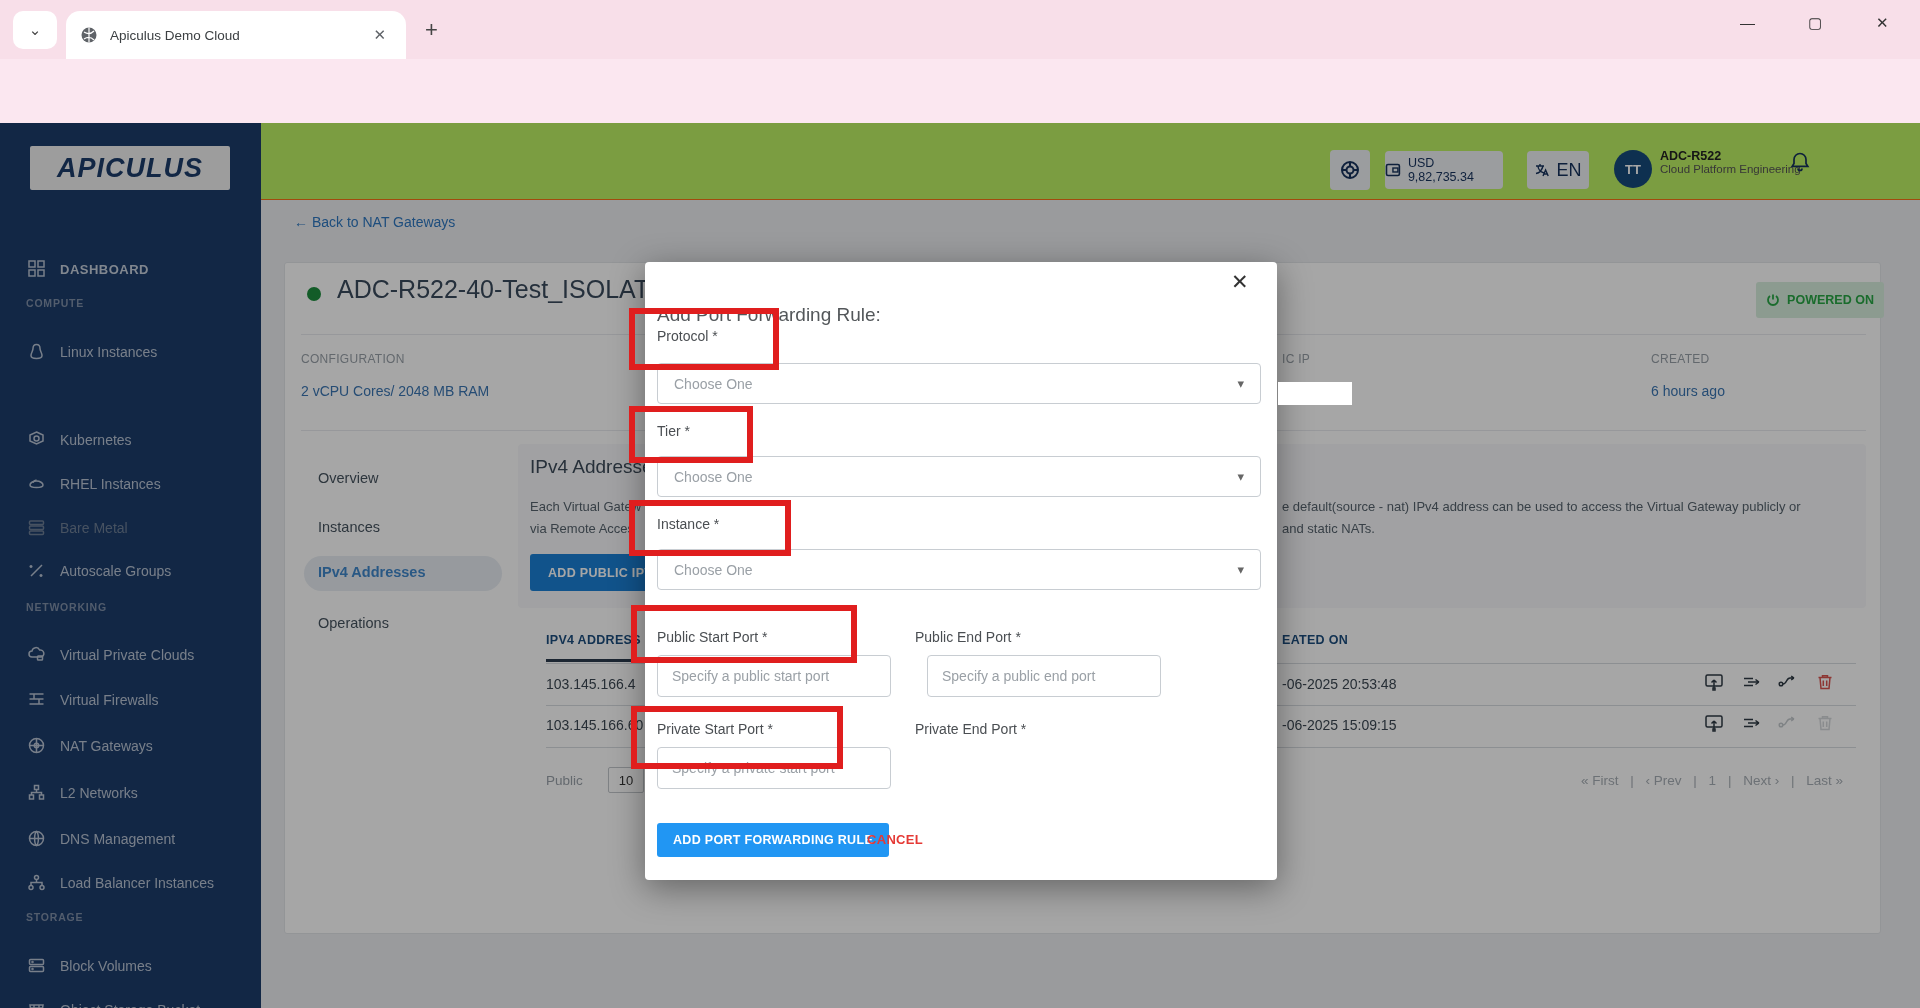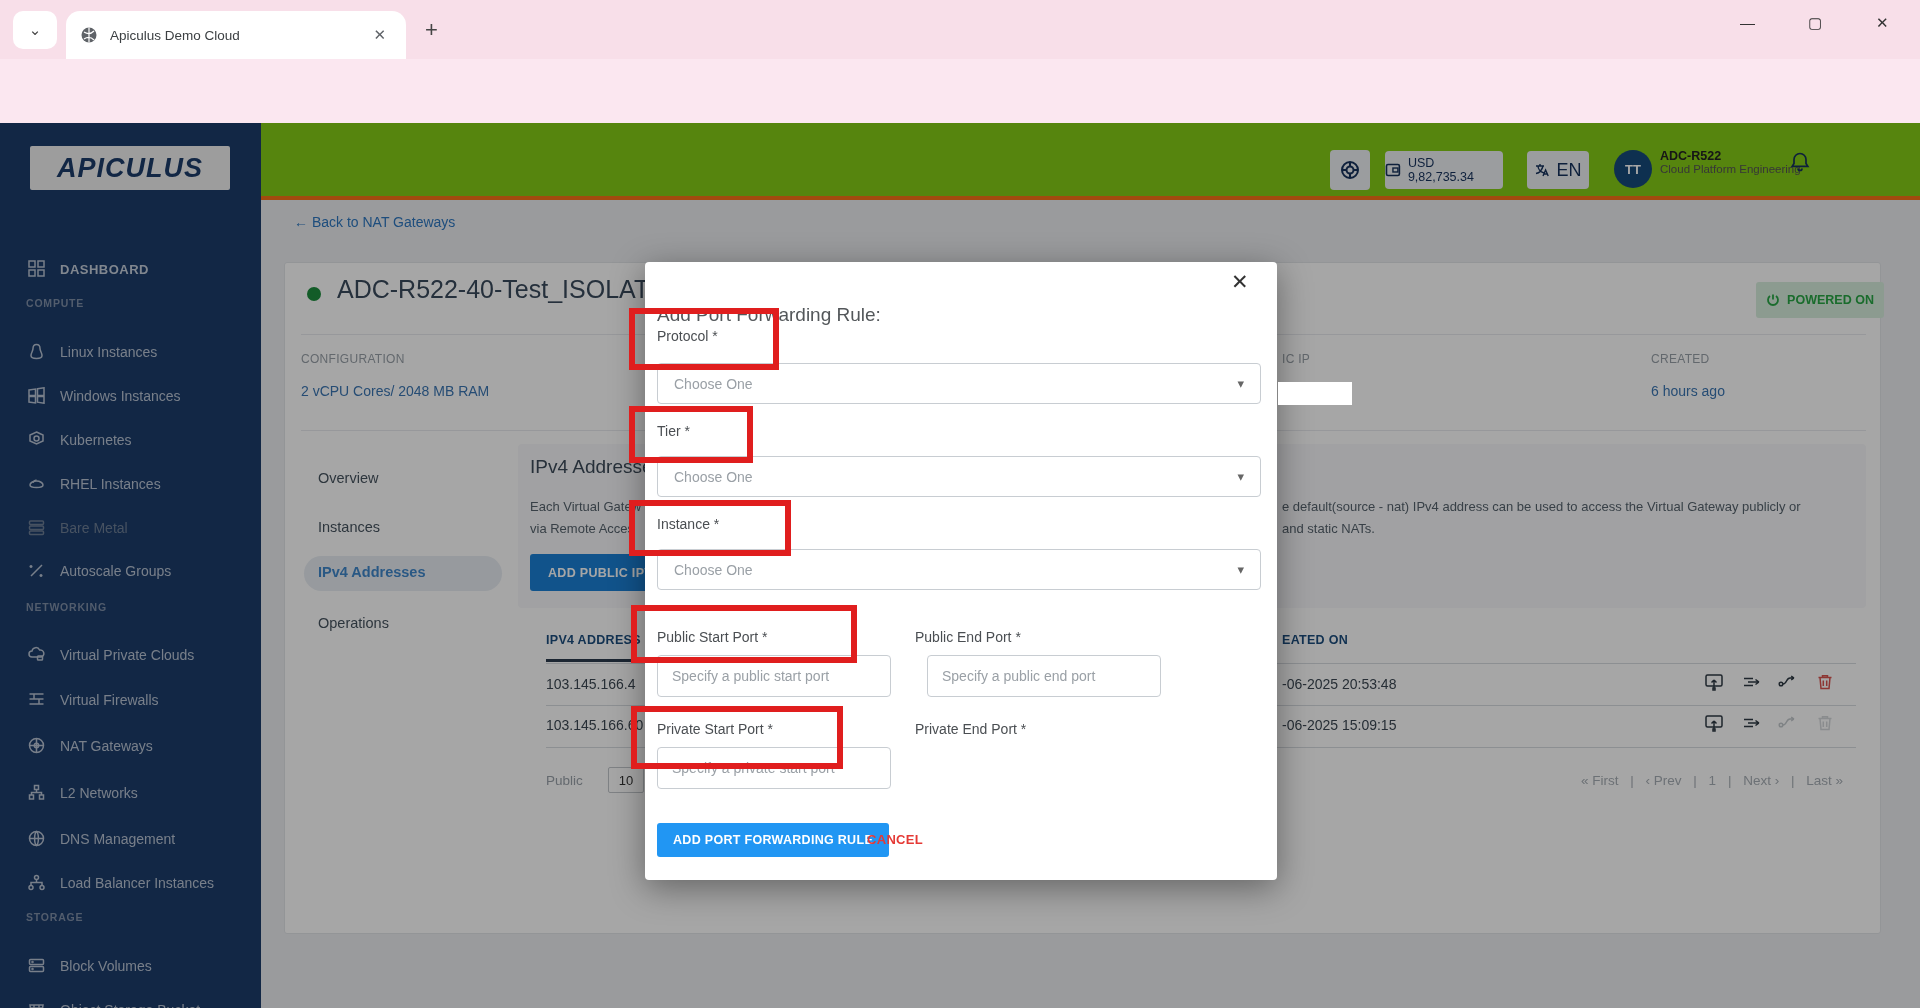--- a/index.html
+++ b/index.html
@@ -38,21 +38,21 @@
   .nav-item{position:absolute;left:0;width:261px;height:40px;display:flex;align-items:flex-end;padding-left:28px;color:#b9c4d4;font-size:14px;}
   .nav-item .lbl{margin-left:15px;white-space:nowrap;}
   .nav-item.dash{font-weight:bold;font-size:13px;color:#c6cfdc;letter-spacing:.5px;}
   .nav-item.disabled{color:#6e7f96;}
   .nav-section{position:absolute;left:26px;color:#7f8fa8;font-size:10.5px;font-weight:bold;letter-spacing:.8px;}
   .nicon{width:17px;height:17px;flex:0 0 17px;}
   .nicon *{stroke:#b9c4d4;stroke-width:1.5;fill:none;}
   .disabled .nicon *{stroke:#6e7f96;}
 
   
-  .appheader{position:absolute;left:261px;top:123px;width:1659px;height:77px;background:#84cc16;border-bottom:4px solid #f97316;}
+  .appheader{position:absolute;left:261px;top:123px;width:1659px;height:77px;background:#bef264;border-bottom:1px solid #f97316;}
   .hpill{position:absolute;background:#eef1f5;border-radius:4px;display:flex;align-items:center;justify-content:center;color:#16325c;}
   .hdr-txt1{font-size:12.5px;font-weight:bold;color:#222;}
   .hdr-txt2{font-size:11.5px;color:#555;}
   .avatar{position:absolute;width:38px;height:38px;border-radius:50%;background:#164a7c;color:#fff;font-size:13px;
     display:flex;align-items:center;justify-content:center;font-weight:bold;}
 
   
   .content{position:absolute;left:261px;top:200px;width:1659px;height:808px;background:#edeff2;}
   .backlink{position:absolute;left:33px;top:14px;color:#2e77c0;font-size:14px;}
   .card{position:absolute;left:23px;top:62px;width:1597px;height:672px;background:#fff;border:1px solid #e2e5e9;border-radius:3px;}
@@ -176,26 +176,20 @@
         </svg>
       <span class="lbl">DASHBOARD</span>
     </div>
     <div class="nav-section" style="top:174px;">COMPUTE</div>
     <div class="nav-item" style="top:197px;">
       <svg class="nicon" viewBox="0 0 17 17">
           <path d="M8.5 1.5c-2.5 0-3.5 2-3.5 4 0 2.5-2 4.5-2 7 0 2 2.5 3 5.5 3s5.5-1 5.5-3c0-2.5-2-4.5-2-7 0-2-1-4-3.5-4z"></path>
         </svg>
       <span class="lbl">Linux Instances</span>
     </div>
-    <div class="nav-item" style="top:241px;">
-      <svg class="nicon" viewBox="0 0 17 17">
-          <path d="M1 3l6.5-1v6.5H1zM9.5 1.7L16 .8v7.7H9.5zM1 9.5h6.5V16L1 15zM9.5 9.5H16v6.7l-6.5-1z" fill="#b9c4d4" stroke="none"></path>
-        </svg>
-      <span class="lbl">Windows Instances</span>
-    </div>
     <div class="nav-item" style="top:285px;">
       <svg class="nicon" viewBox="0 0 17 17">
           <path d="M8.5 1l6.5 3v6l-6.5 3L2 10V4z"></path>
           <circle cx="8.5" cy="7.5" r="2.5"></circle>
         </svg>
       <span class="lbl">Kubernetes</span>
     </div>
     <div class="nav-item" style="top:329px;">
       <svg class="nicon" viewBox="0 0 17 17">
           <path d="M2 10c0-2 3-4 6.5-4s6.5 2 6.5 4-3 2.5-6.5 2.5S2 12 2 10z"></path>

